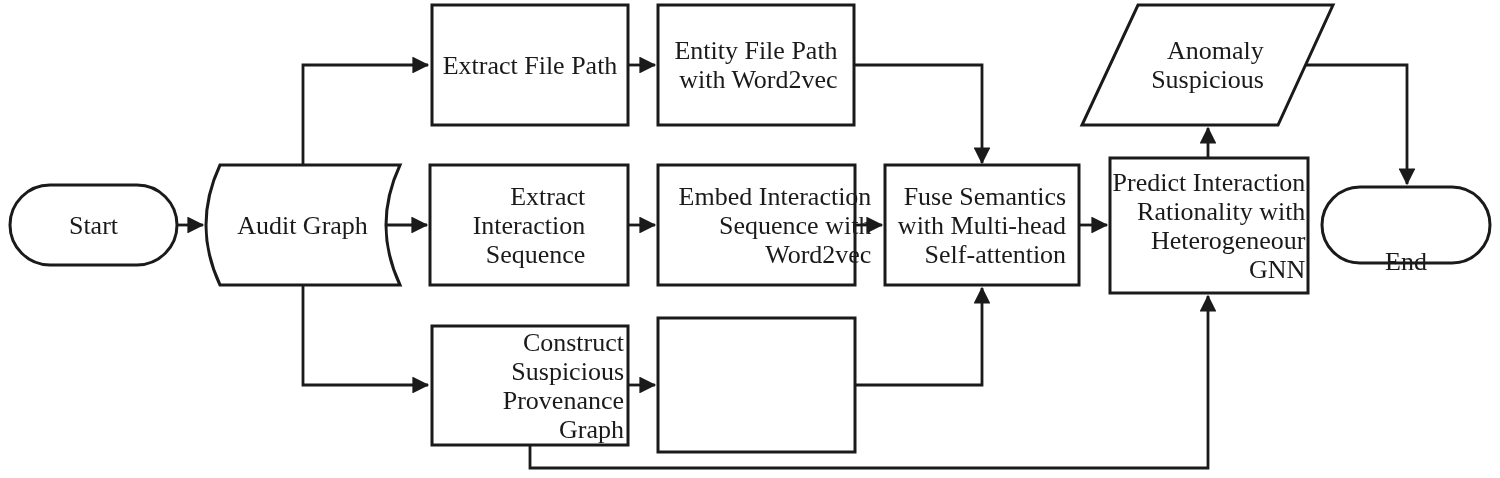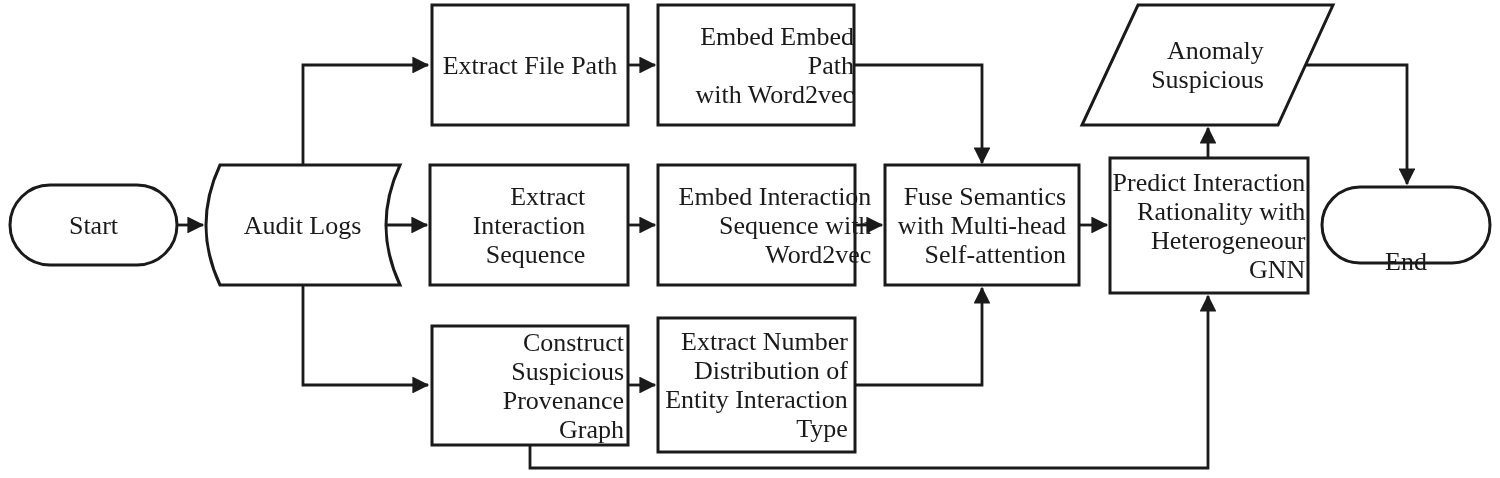--- a/index.html
+++ b/index.html
@@ -81,37 +81,33 @@
     <rect class="shape" x="658" y="165" width="197" height="120"></rect>
     <rect class="shape" x="432" y="326" width="196" height="119"></rect>
     <rect class="shape" x="658" y="318" width="197" height="134"></rect>
     <rect class="shape" x="885" y="165" width="194" height="120"></rect>
     <rect class="shape" x="1110" y="158" width="198" height="135"></rect>
     <path class="shape" d="M1138,5 L1333,5 L1278,125 L1082,125 Z"></path>
     <rect class="shape" x="1322" y="187" width="168" height="76" rx="38" ry="38"></rect>
   </svg>
 
   <div class="label" style="left:10px; top:185px; width:167px; height:80px;font-family:Liberation Serif, serif;">Start</div>
-  <div class="label" style="left:205px; top:165px; width:195px; height:120px;">Audit Logs</div>
+  <div class="label" style="left:205px; top:165px; width:195px; height:120px;">Audit Graph</div>
   <div class="label" style="left:432px; top:5px; width:196px; height:120px;">Extract File Path</div>
-  <div class="label" style="left:658px; top:5px; width:196px; height:120px;">Embed Embed Path
+  <div class="label" style="left:658px; top:5px; width:196px; height:120px;">Entity File Path
 with Word2vec</div>
   <div class="label" style="left:430px; top:165px; width:198px; height:120px;">Extract
 Interaction
 Sequence</div>
   <div class="label" style="left:658px; top:165px; width:234px; height:120px;">Embed Interaction
 Sequence with
 Word2vec</div>
   <div class="label" style="left:432px; top:326px; width:192px; height:119px;">Construct
 Suspicious
 Provenance Graph</div>
-  <div class="label" style="left:658px; top:318px; width:197px; height:134px;">Extract Number
-Distribution of
-Entity Interaction
-Type</div>
   <div class="label" style="left:1110px; top:158px; width:198px; height:135px;">Predict Interaction
 Rationality with
 Heterogeneour
 GNN</div>
   <div class="label" style="left:885px; top:165px; width:194px; height:120px;">Fuse Semantics
 with Multi-head
 Self-attention</div>
   <div class="label" style="left:1082px; top:5px; width:251px; height:120px;">Anomaly
 Suspicious</div>
   <div class="label" style="left:1322px; top:187px; width:168px; height:76px;margin-top:36px;">End</div>

